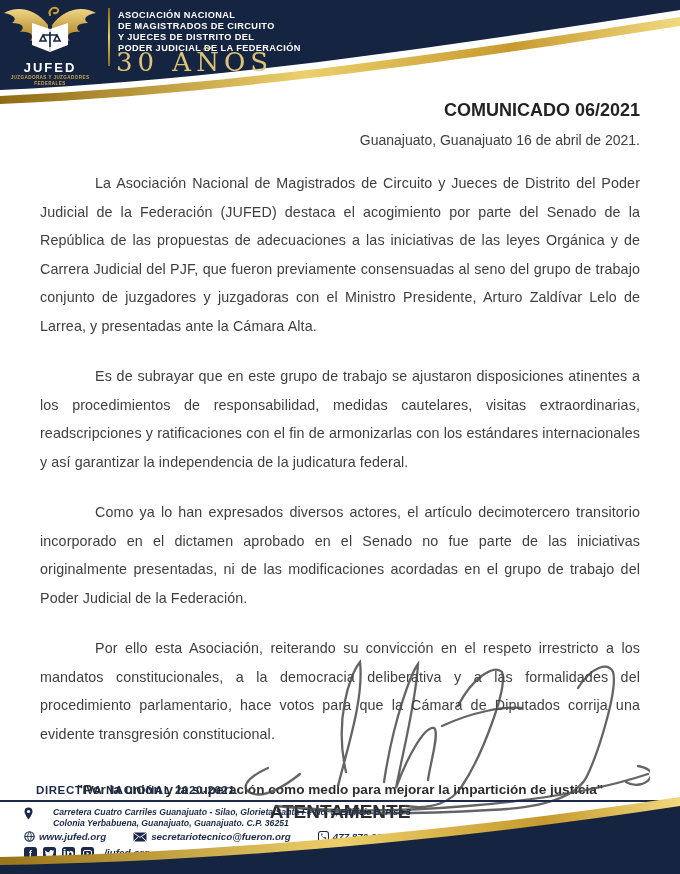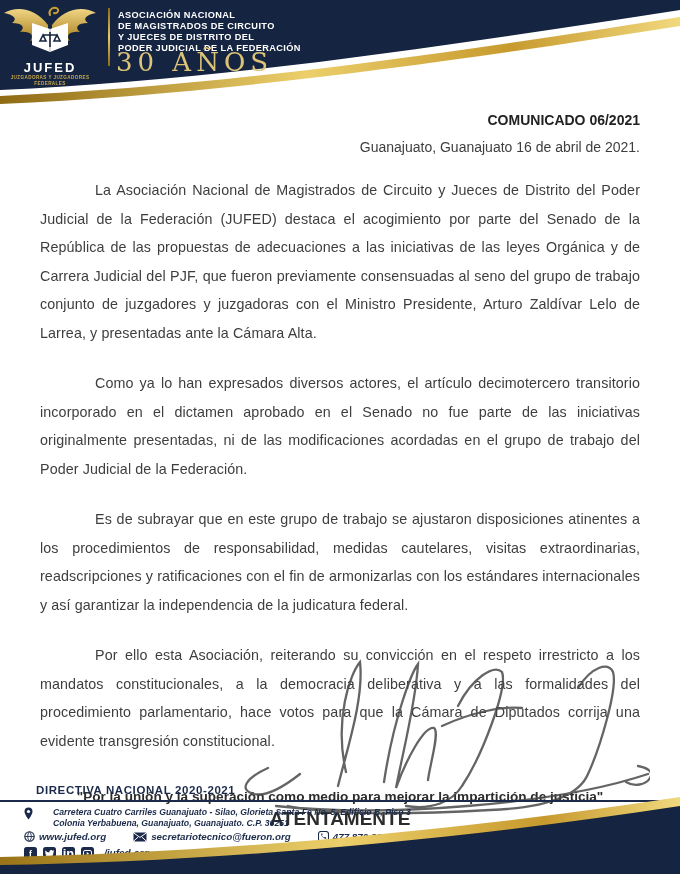--- a/index.html
+++ b/index.html
@@ -12,21 +12,21 @@
   #logo-tagline{color:#c9a84c;font-size:4.6px;font-weight:bold;letter-spacing:.4px;line-height:5.5px;white-space:pre-line;}
   #header-divider{position:absolute;left:108px;top:8px;width:2px;height:58px;
         background:linear-gradient(180deg,#8f6b14,#e9c95f,#8f6b14);}
   #org-lines{position:absolute;left:118px;top:10px;color:#ffffff;font-weight:bold;
         font-size:9.2px;line-height:11px;letter-spacing:.4px;}
   #anniversary{position:absolute;left:116px;top:47px;font-family:"DejaVu Serif",serif;
         color:#dcc377;font-size:26px;letter-spacing:5px;}
   
   #doc{position:absolute;top:100px;left:40px;width:600px;}
   .right{text-align:right;}
-  #comunicado{font-weight:bold;font-size:14px;margin:12px 0 11px 0;color:#222;}
+  #comunicado{font-weight:bold;font-size:18px;margin:0 0 11px 0;color:#222;}
   #dateline{font-size:14px;margin:0 0 21px 0;}
   .para{font-size:14.3px;line-height:28.5px;text-align:justify;text-indent:55px;
         margin:0 0 22px 0;letter-spacing:.1px;}
   #quote{font-weight:bold;font-size:13.6px;text-align:center;margin:34px 0 0 0;color:#2c2c2c;}
   #closing{font-weight:bold;font-size:19px;text-align:center;margin:4px 0 0 0;color:#2c2c2c;}
   #signatory{margin-top:52px;text-align:center;font-weight:bold;font-size:13.6px;
         line-height:16px;color:#2c2c2c;}
   #signature-svg{position:absolute;left:150px;top:560px;pointer-events:none;}
   
   #board-label{position:absolute;left:36px;top:784px;font-size:11.5px;font-weight:bold;
@@ -94,22 +94,22 @@
     <div>Y JUECES DE DISTRITO DEL</div>
     <div>PODER JUDICIAL DE LA FEDERACIÓN</div>
   </div>
 
   <div id="anniversary">30 AÑOS</div>
 
   <div id="doc">
     <p id="comunicado" class="right">COMUNICADO 06/2021</p>
     <p id="dateline" class="right">Guanajuato, Guanajuato 16 de abril de 2021.</p>
     <p class="para">La Asociación Nacional de Magistrados de Circuito y Jueces de Distrito del Poder Judicial de la Federación (JUFED) destaca el acogimiento por parte del Senado de la República de las propuestas de adecuaciones a las iniciativas de las leyes Orgánica y de Carrera Judicial del PJF, que fueron previamente consensuadas al seno del grupo de trabajo conjunto de juzgadores y juzgadoras con el Ministro Presidente, Arturo Zaldívar Lelo de Larrea, y presentadas ante la Cámara Alta.</p>
+    <p class="para">Es de subrayar que en este grupo de trabajo se ajustaron disposiciones atinentes a los procedimientos de responsabilidad, medidas cautelares, visitas extraordinarias, readscripciones y ratificaciones con el fin de armonizarlas con los estándares internacionales y así garantizar la independencia de la judicatura federal.</p>
     <p class="para">Como ya lo han expresados diversos actores, el artículo decimotercero transitorio incorporado en el dictamen aprobado en el Senado no fue parte de las iniciativas originalmente presentadas, ni de las modificaciones acordadas en el grupo de trabajo del Poder Judicial de la Federación.</p>
-    <p class="para">Es de subrayar que en este grupo de trabajo se ajustaron disposiciones atinentes a los procedimientos de responsabilidad, medidas cautelares, visitas extraordinarias, readscripciones y ratificaciones con el fin de armonizarlas con los estándares internacionales y así garantizar la independencia de la judicatura federal.</p>
     <p class="para" style="margin-bottom:0">Por ello esta Asociación, reiterando su convicción en el respeto irrestricto a los mandatos constitucionales, a la democracia deliberativa y a las formalidades del procedimiento parlamentario, hace votos para que la Cámara de Diputados corrija una evidente transgresión constitucional.</p>
     <p id="quote">"Por la unión y la superación como medio para mejorar la impartición de justicia"</p>
     <p id="closing">ATENTAMENTE</p>
     <div id="signatory">
       <div>MAGISTRADO ARIEL ALBERTO ROJAS CABALLERO</div>
 
     </div>
   </div>
 
   <svg id="signature-svg" width="500" height="260" viewBox="0 0 500 260">

